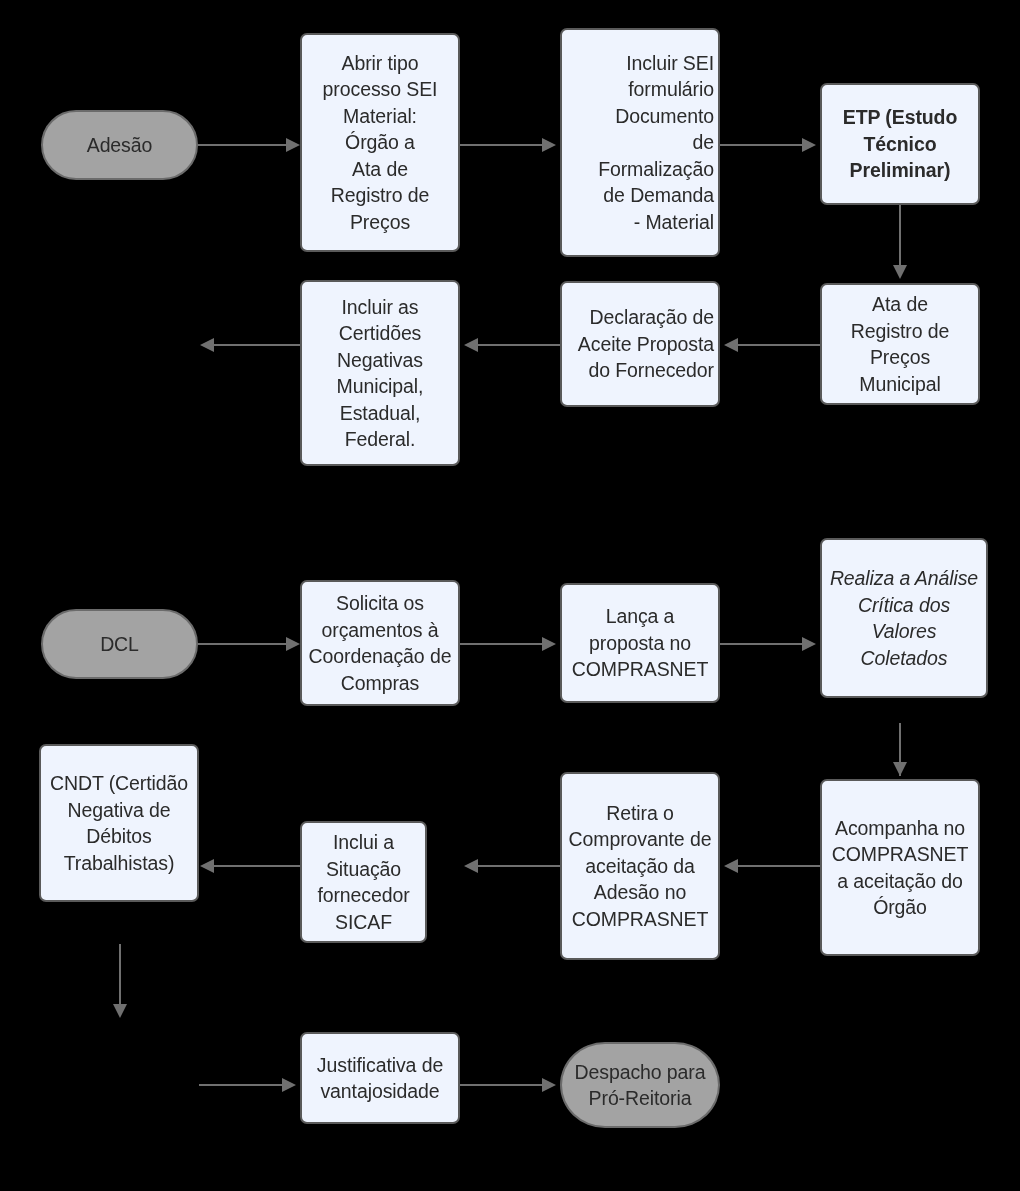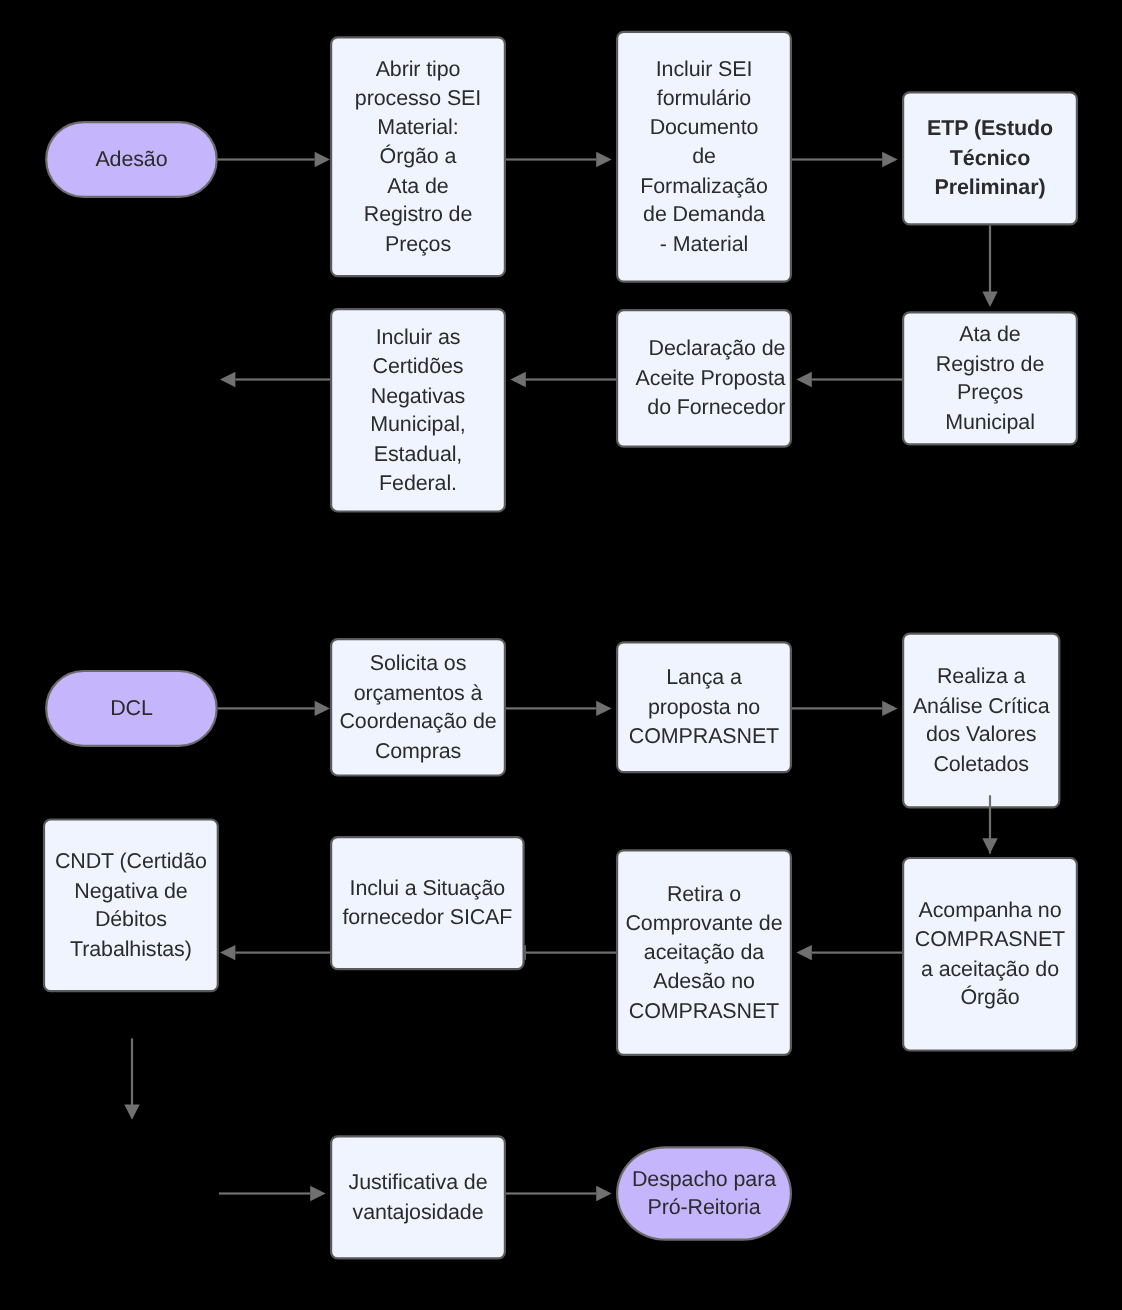--- a/index.html
+++ b/index.html
@@ -27,21 +27,21 @@
     line-height: 26.5px;
     border: 2.5px solid #5a5a5a;
     background: #eff4fe;
     border-radius: 7px;
     padding: 2px 4px;
     letter-spacing: -0.1px;
   }
   .node .txt { width: 100%; }
   .node b { font-weight: normal; }
   .terminal {
-    background: #c4b5fd;
+    background: #a3a3a3;
     border-radius: 999px / 999px;
     border: 2.5px solid #6b6b6b;
     text-align: center;
   }
   .edge {
     position: absolute;
     background: #707070;
   }
   .edge.h { height: 1.7px; }
   .edge.v { width: 1.7px; }
@@ -85,21 +85,21 @@
       <b>Órgão a</b><br>
       <b>Ata de</b><br>
       <b>Registro de</b><br>
       <b>Preços</b>
     </span>
   </div>
 
   <div class="edge h" style="left:460px; top:144px; width:82px;"></div>
   <div class="arrow right" style="left:542px; top:137.5px;"></div>
 
-  <div class="node" style="left:560px; top:28px; width:160px; height:229px;">
+  <div class="node" style="left:560px; top:28px; width:160px; height:229px;text-align:right;">
     <span class="txt">
       <span>Incluir SEI</span><br>
       <span>formulário</span><br>
       <b>Documento</b><br>
       <b>de</b><br>
       <b>Formalização</b><br>
       <b>de Demanda</b><br>
       <b>- Material</b>
     </span>
   </div>
@@ -155,60 +155,60 @@
   <div class="edge h" style="left:460px; top:643px; width:82px;"></div>
   <div class="arrow right" style="left:542px; top:636.5px;"></div>
 
   <div class="node" style="left:560px; top:583px; width:160px; height:120px;">
     <span class="txt">Lança a proposta no COMPRASNET</span>
   </div>
 
   <div class="edge h" style="left:720px; top:643px; width:82px;"></div>
   <div class="arrow right" style="left:802px; top:636.5px;"></div>
 
-  <div class="node" style="left:820px; top:575px; width:144px; height:160px;">
+  <div class="node" style="left:820px; top:538px; width:168px; height:160px;font-style:italic;">
     <span class="txt">Realiza a Análise Crítica dos Valores Coletados</span>
   </div>
 
   <div class="edge v" style="left:899px; top:723px; height:53px;"></div>
   <div class="arrow down" style="left:892.5px; top:762px;"></div>
 
   <div class="node" style="left:820px; top:779px; width:160px; height:177px;">
     <span class="txt">Acompanha no COMPRASNET a aceitação do Órgão</span>
   </div>
 
   <div class="edge h" style="left:738px; top:865px; width:82px;"></div>
   <div class="arrow left" style="left:724px; top:858.5px;"></div>
 
   <div class="node" style="left:560px; top:772px; width:160px; height:188px;">
     <span class="txt">Retira o Comprovante de aceitação da Adesão no COMPRASNET</span>
   </div>
 
   <div class="edge h" style="left:478px; top:865px; width:82px;"></div>
   <div class="arrow left" style="left:464px; top:858.5px;"></div>
 
-  <div class="node" style="left:300px; top:760px; width:177px; height:122px;">
+  <div class="node" style="left:300px; top:821px; width:127px; height:122px;">
     <span class="txt">Inclui a Situação fornecedor SICAF</span>
   </div>
 
   <div class="edge h" style="left:214px; top:865px; width:86px;"></div>
   <div class="arrow left" style="left:200px; top:858.5px;"></div>
 
   <div class="node" style="left:39px; top:744px; width:160px; height:158px;">
     <span class="txt">CNDT (Certidão Negativa de Débitos Trabalhistas)</span>
   </div>
 
   <div class="edge v" style="left:119px; top:944px; height:61px;"></div>
   <div class="arrow down" style="left:112.5px; top:1004px;"></div>
 
 
   <div class="edge h" style="left:199px; top:1084px; width:83px;"></div>
   <div class="arrow right" style="left:282px; top:1077.5px;"></div>
 
-  <div class="node" style="left:300px; top:1032px; width:160px; height:113px;">
+  <div class="node" style="left:300px; top:1032px; width:160px; height:92px;">
     <span class="txt">Justificativa de vantajosidade</span>
   </div>
 
   <div class="edge h" style="left:460px; top:1084px; width:82px;"></div>
   <div class="arrow right" style="left:542px; top:1077.5px;"></div>
 
   <div class="node terminal" style="left:560px; top:1042px; width:160px; height:86px; border-radius:45px / 43px;">
     <span class="txt">Despacho para Pró-Reitoria</span>
   </div>
 

